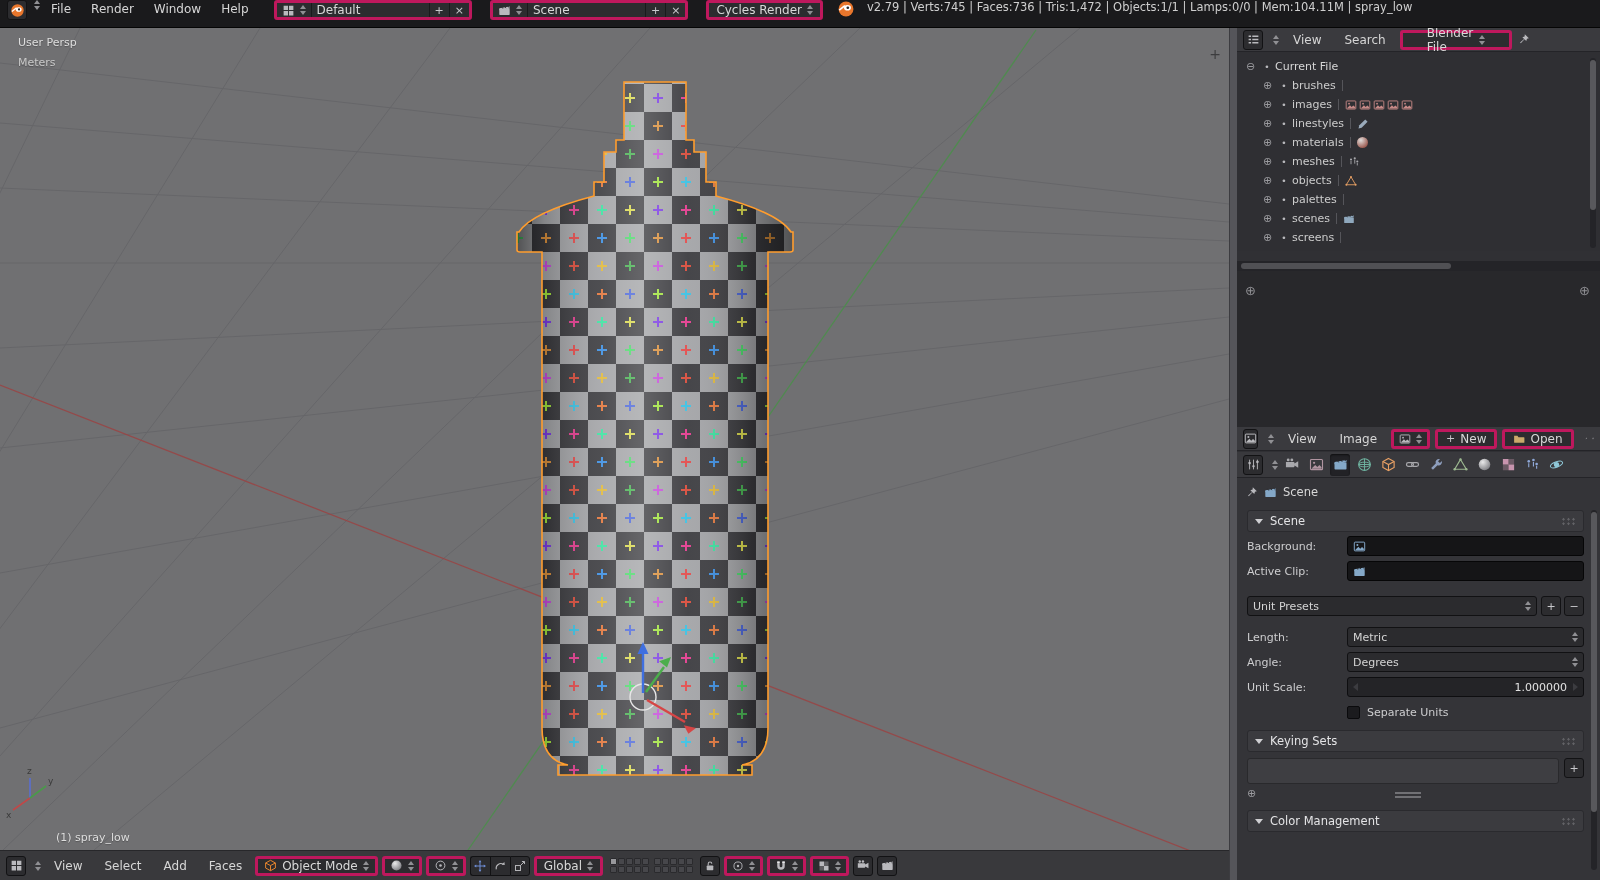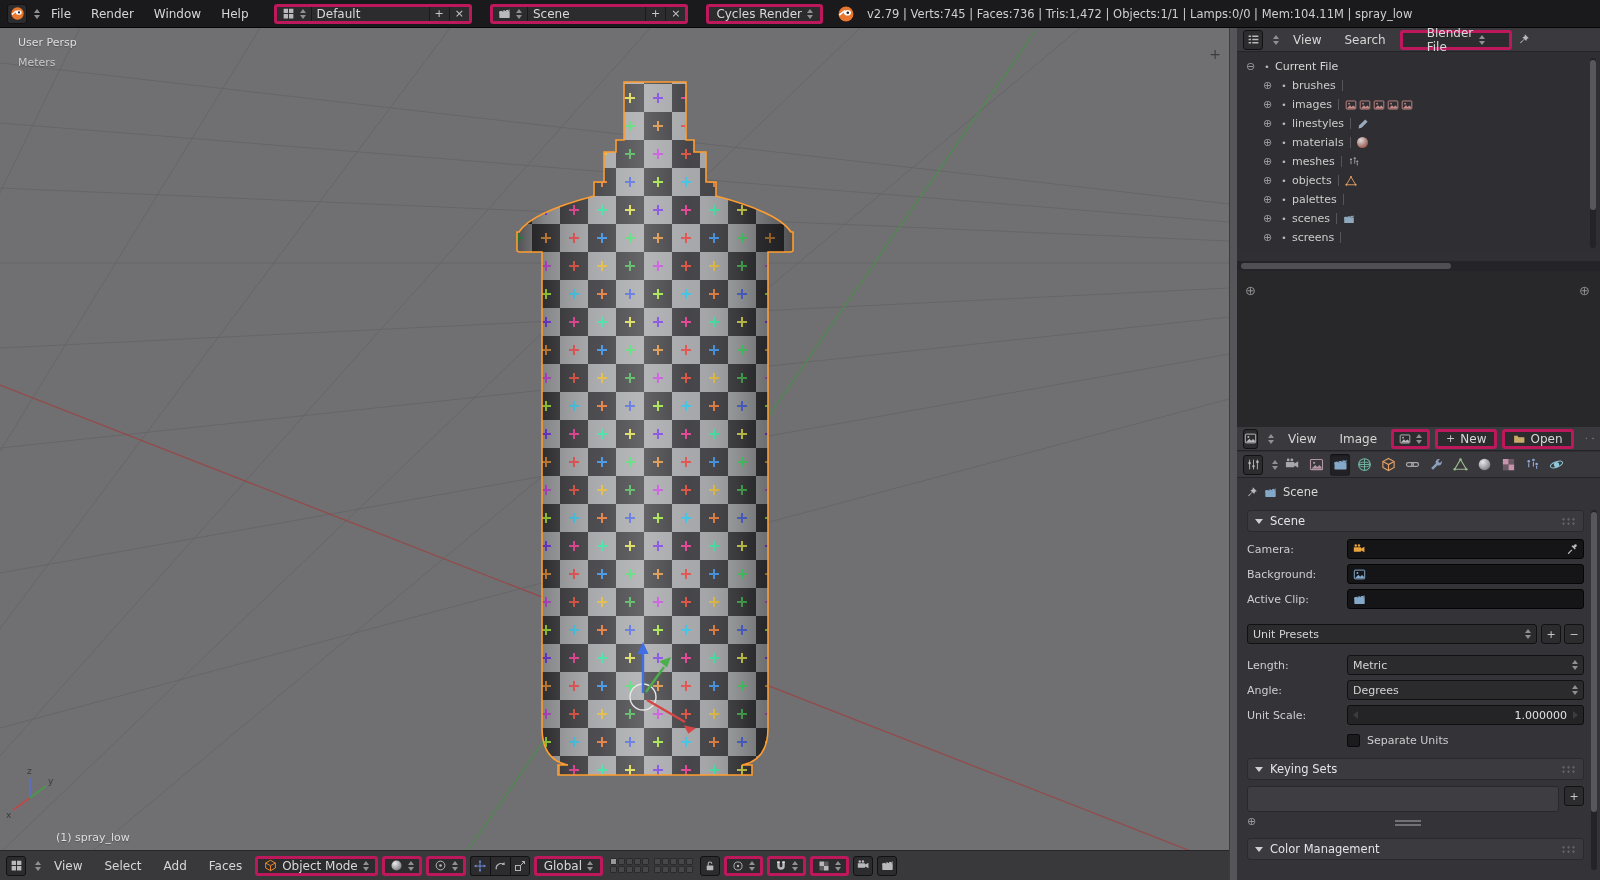--- a/index.html
+++ b/index.html
@@ -19,21 +19,21 @@
   .updn{display:inline-flex;flex-direction:column;gap:2px;margin-left:5px}
   .updn i{width:0;height:0;border-left:3px solid transparent;border-right:3px solid transparent}
   .updn i.u{border-bottom:4px solid #909094}
   .updn i.d{border-top:4px solid #909094}
   .glyph{font-size:11px;color:#c8c8cc;line-height:1}
   .btnsq{display:inline-flex;align-items:center;justify-content:center;width:20px;height:20px;
          background:#2c2c2f;border:1px solid #121214;border-radius:3px;color:#cfcfcf}
 
   
   #topbar{position:absolute;left:0;top:0;width:1600px;height:28px;background:#1a1a1c;
-          border-bottom:1px solid #050505;display:flex;align-items:center;padding:0 7px;gap:2px}
+          border-bottom:1px solid #050505;display:flex;align-items:flex-start;padding:0 7px;gap:2px}
   #topbar .stats{font-size:11.5px;color:#cfcfcf;margin-left:10px;white-space:nowrap}
 
   
   #viewport{position:absolute;left:0;top:28px;width:1229px;height:852px;background:#707072;overflow:hidden}
   #vp-canvas{position:absolute;left:0;top:0;width:1229px;height:822px}
   .vp-overlay{position:absolute;font-size:11px;color:#dedede;text-shadow:0 1px 1px rgba(0,0,0,.25)}
   #vp-header{position:absolute;left:0;bottom:0;width:100%;height:30px;background:#39393c;
              border-top:1px solid #27272a;display:flex;align-items:center;gap:4px;padding:0 6px}
   #vp-plus{position:absolute;right:8px;top:18px;font-size:14px;color:#3c3c3e}
   .layers{display:flex;gap:5px;margin:0 3px}
@@ -786,32 +786,20 @@
         <span>Scene</span>
       </div>
 
       <div id="pbody">
 
         <div class="panel-h" style="margin-top:4px">
           <span class="tri"></span>
           <span>Scene</span>
           <span class="pdots"></span>
         </div>
-        <div class="prow" style="margin-top:6px">
-          <span class="plabel">Camera:</span>
-          <span class="fld dark">
-            <svg width="13" height="13" style="color:#e8a33d">
-                <use href="#sym-cam"></use>
-              </svg>
-            <span class="sp"></span>
-            <svg width="12" height="12" class="ic">
-                <use href="#sym-eyedrop"></use>
-              </svg>
-          </span>
-        </div>
         <div class="prow">
           <span class="plabel">Background:</span>
           <span class="fld dark">
             <svg width="13" height="13" style="color:#84a8c8">
                 <use href="#sym-photo"></use>
               </svg>
             <span class="sp"></span>
           </span>
         </div>
         <div class="prow">

